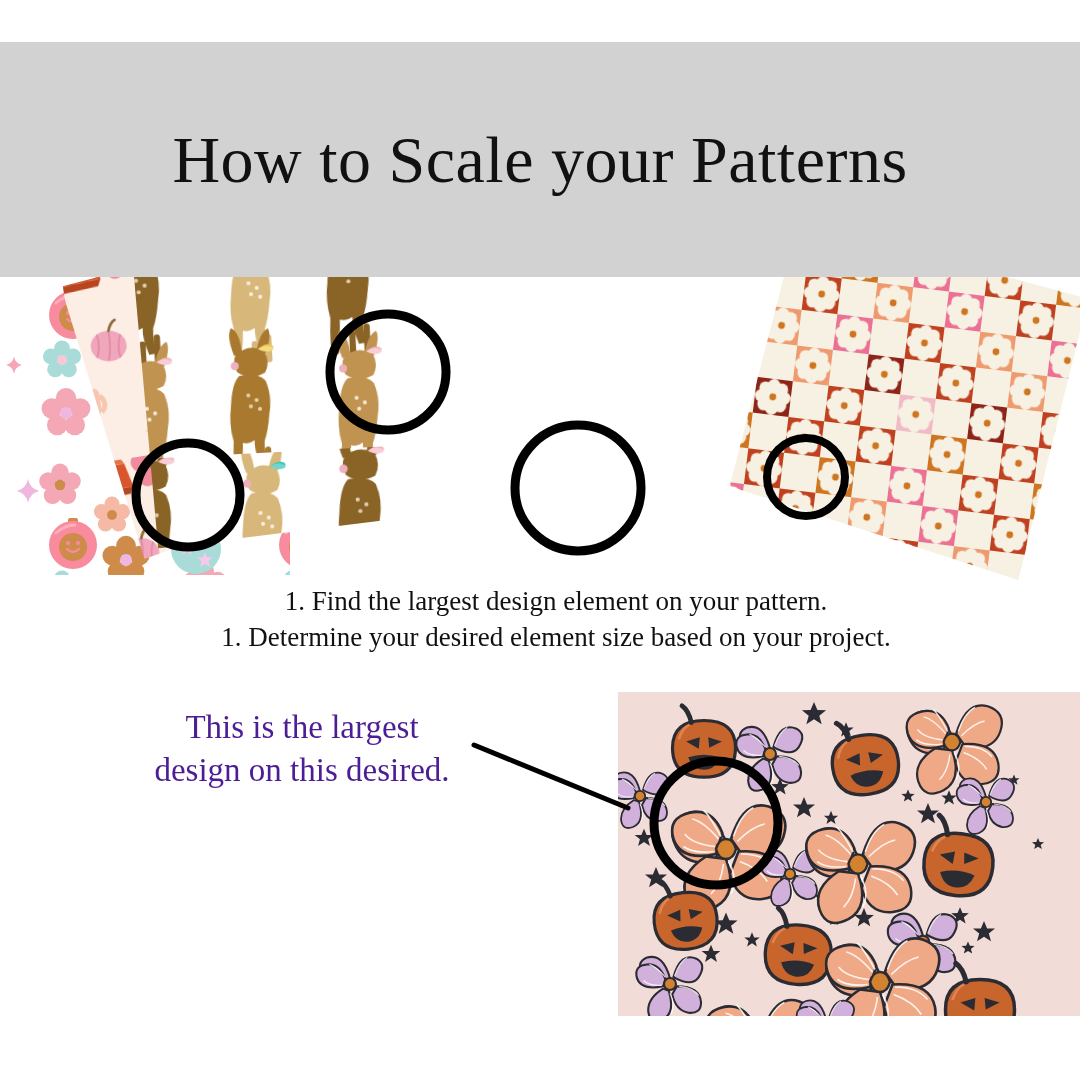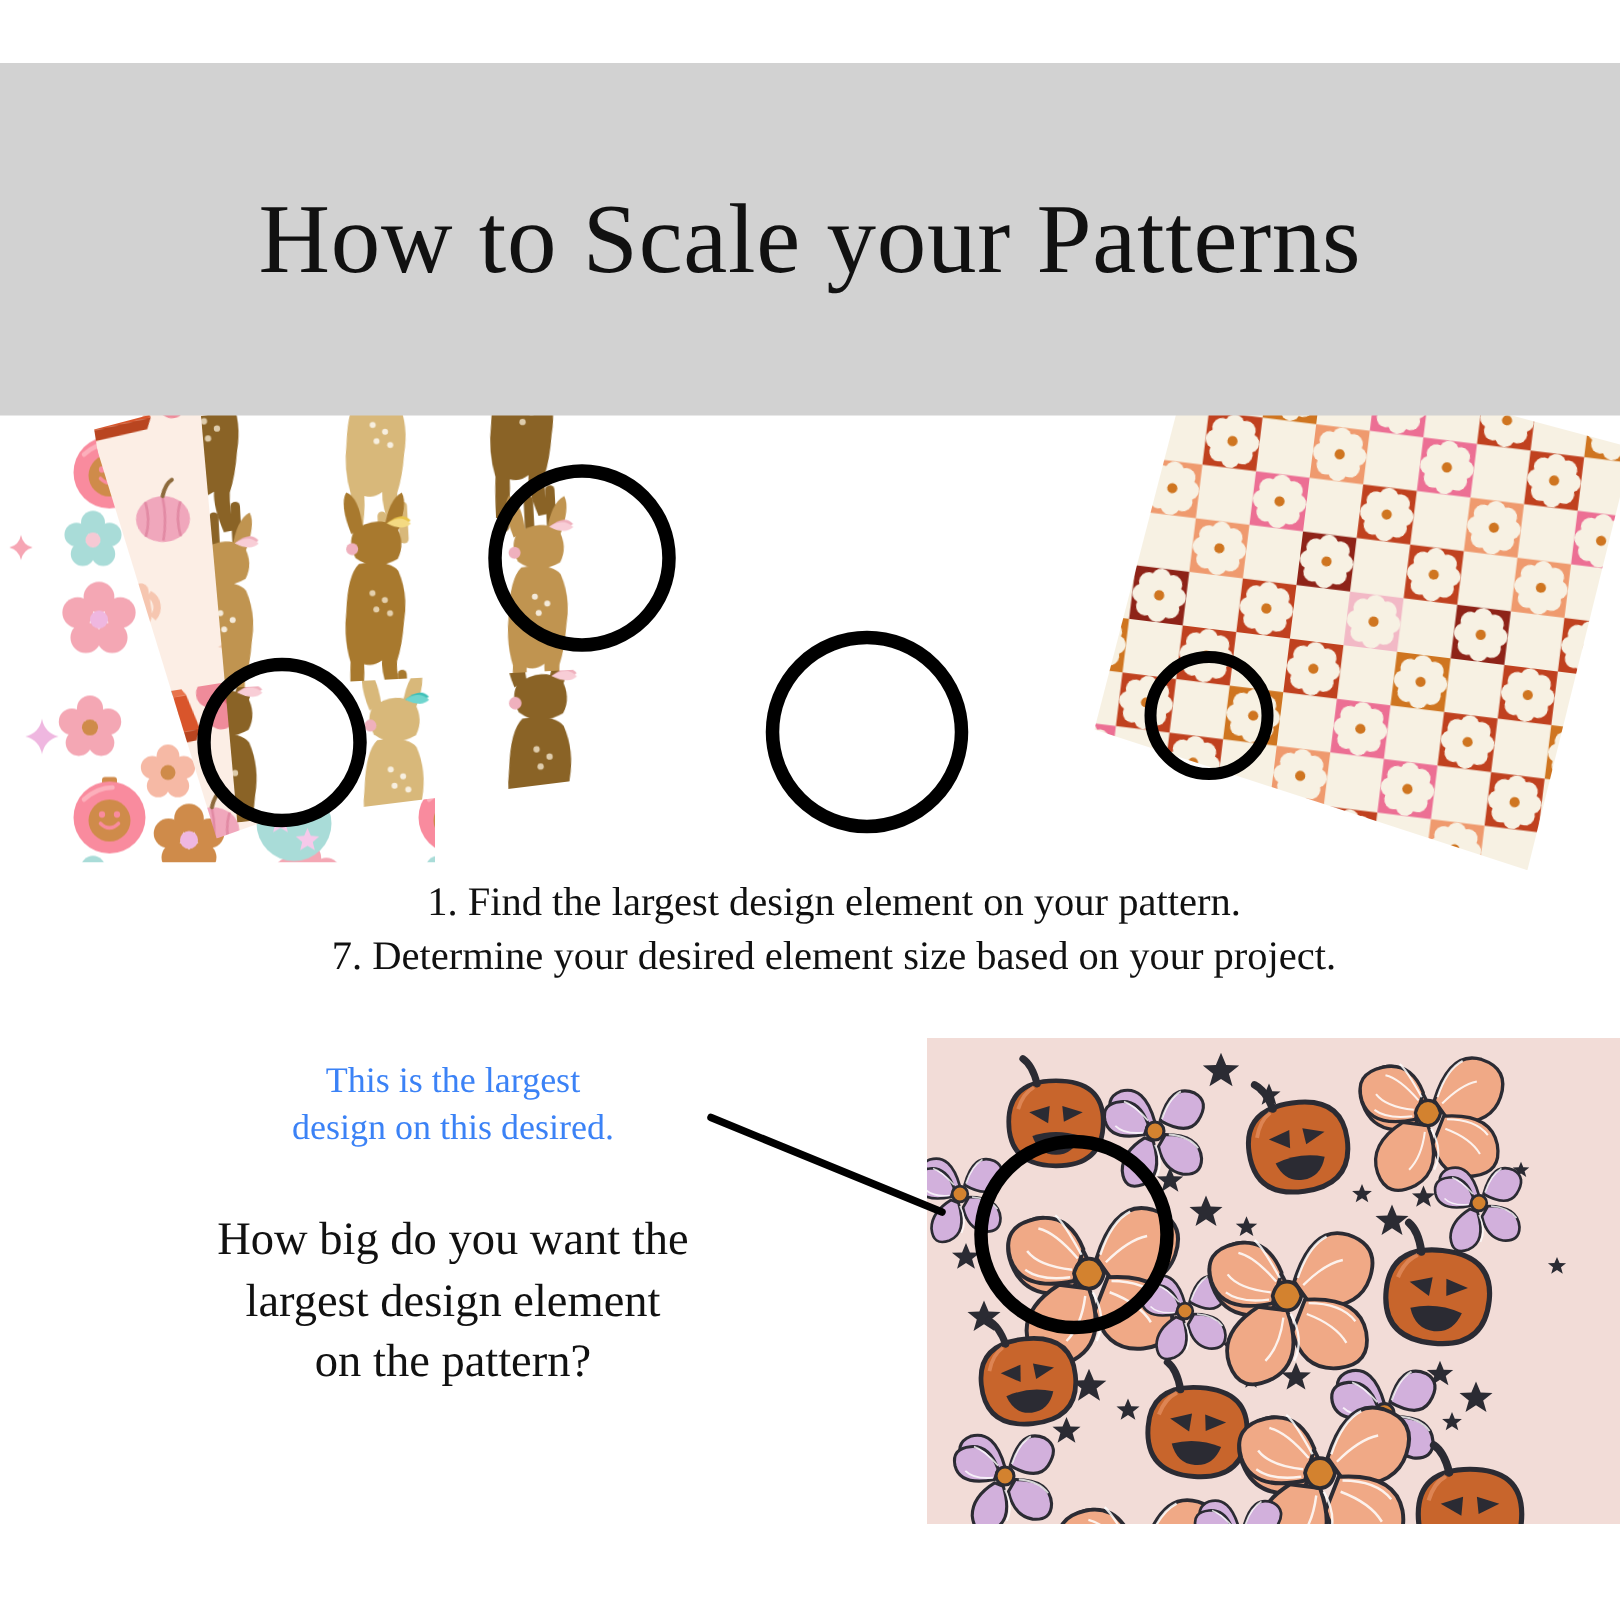--- a/index.html
+++ b/index.html
@@ -49,21 +49,21 @@
   }
   .steps div{
     font-size:27px;color:#111;line-height:1.32;white-space:nowrap;margin-left:32px;
   }
 
   
   .lower-copy{
     position:absolute;left:42px;top:706px;width:520px;
     text-align:center;z-index:5;
   }
-  .para1 div{font-size:24px;color:#3b82f6;line-height:1.30;}
+  .para1 div{font-size:33px;color:#4c1d95;line-height:1.30;}
   .para2{margin-top:38px;}
   .para2 div{font-size:31px;color:#111;line-height:1.30;}
 
   
   .swatch-bottom{
     position:absolute;left:618px;top:692px;width:462px;height:388px;
     overflow:hidden;z-index:3;
   }
   .swatch-bottom svg{display:block;}
 </style>
@@ -496,32 +496,27 @@
       <use href="#lavDaisy" transform="translate(208,332) scale(1.0)"></use>
       <use href="#jackOL" transform="translate(362,322) scale(1.15)"></use>
       <use href="#lavDaisy" transform="translate(288,368) scale(1.05)"></use>
       <use href="#hibiscus" transform="translate(398,378) scale(1.1)"></use>
       <use href="#hibiscus" transform="translate(10,392) scale(1.0)"></use>
     </svg>
   </div>
 
   <div class="steps">
     <div>1. Find the largest design element on your pattern.</div>
-    <div>7. Determine your desired element size based on your project.</div>
+    <div>1. Determine your desired element size based on your project.</div>
   </div>
 
   <div class="lower-copy">
     <div class="para1">
       <div>This is the largest</div>
       <div>design on this desired.</div>
-    </div>
-    <div class="para2">
-      <div>How big do you want the</div>
-      <div>largest design element</div>
-      <div>on the pattern?</div>
     </div>
   </div>
 
   <svg class="circles" width="1080" height="1080" viewBox="0 0 1080 1080">
     <line x1="474" y1="745" x2="628" y2="808" stroke="#000000" stroke-width="5" stroke-linecap="round"></line>
     <circle cx="188" cy="495" r="52" fill="none" stroke="#000000" stroke-width="9"></circle>
     <circle cx="388" cy="372" r="58" fill="none" stroke="#000000" stroke-width="9"></circle>
     <circle cx="578" cy="488" r="63" fill="none" stroke="#000000" stroke-width="9"></circle>
     <circle cx="806" cy="477" r="39" fill="none" stroke="#000000" stroke-width="8"></circle>
     <circle cx="716" cy="823" r="62" fill="none" stroke="#000000" stroke-width="9"></circle>

